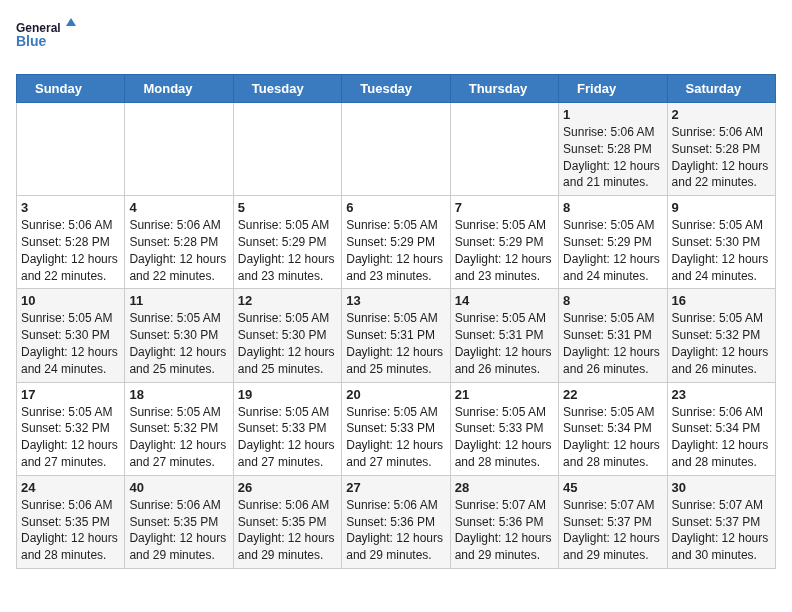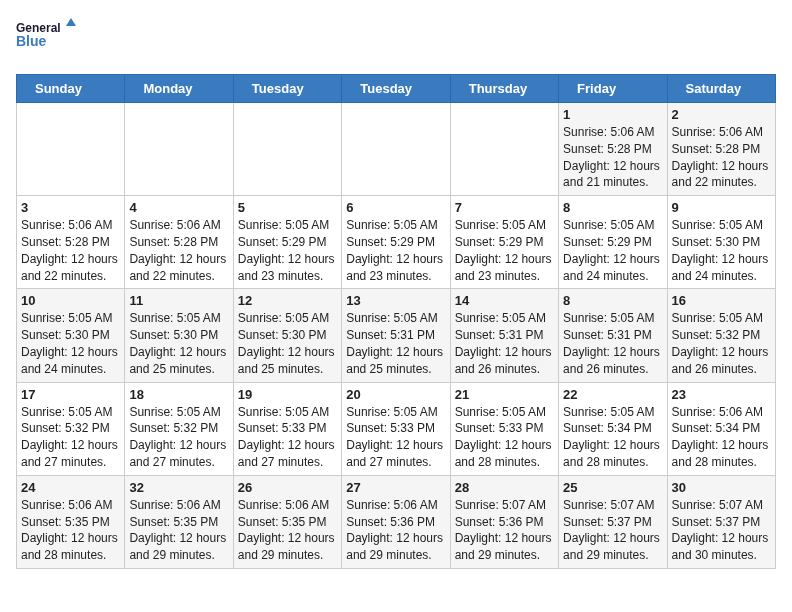--- a/index.html
+++ b/index.html
@@ -279,21 +279,21 @@
       </tr>
       <tr>
         <td>
           <div class="day-num">24</div>
           <div class="day-info" style="white-space: pre-line;">Sunrise: 5:06 AM
 Sunset: 5:35 PM
 Daylight: 12 hours
 and 28 minutes.</div>
         </td>
         <td>
-          <div class="day-num">32</div>
+          <div class="day-num">40</div>
           <div class="day-info" style="white-space: pre-line;">Sunrise: 5:06 AM
 Sunset: 5:35 PM
 Daylight: 12 hours
 and 29 minutes.</div>
         </td>
         <td>
           <div class="day-num">26</div>
           <div class="day-info" style="white-space: pre-line;">Sunrise: 5:06 AM
 Sunset: 5:35 PM
 Daylight: 12 hours
@@ -307,21 +307,21 @@
 and 29 minutes.</div>
         </td>
         <td>
           <div class="day-num">28</div>
           <div class="day-info" style="white-space: pre-line;">Sunrise: 5:07 AM
 Sunset: 5:36 PM
 Daylight: 12 hours
 and 29 minutes.</div>
         </td>
         <td>
-          <div class="day-num">25</div>
+          <div class="day-num">45</div>
           <div class="day-info" style="white-space: pre-line;">Sunrise: 5:07 AM
 Sunset: 5:37 PM
 Daylight: 12 hours
 and 29 minutes.</div>
         </td>
         <td>
           <div class="day-num">30</div>
           <div class="day-info" style="white-space: pre-line;">Sunrise: 5:07 AM
 Sunset: 5:37 PM
 Daylight: 12 hours

